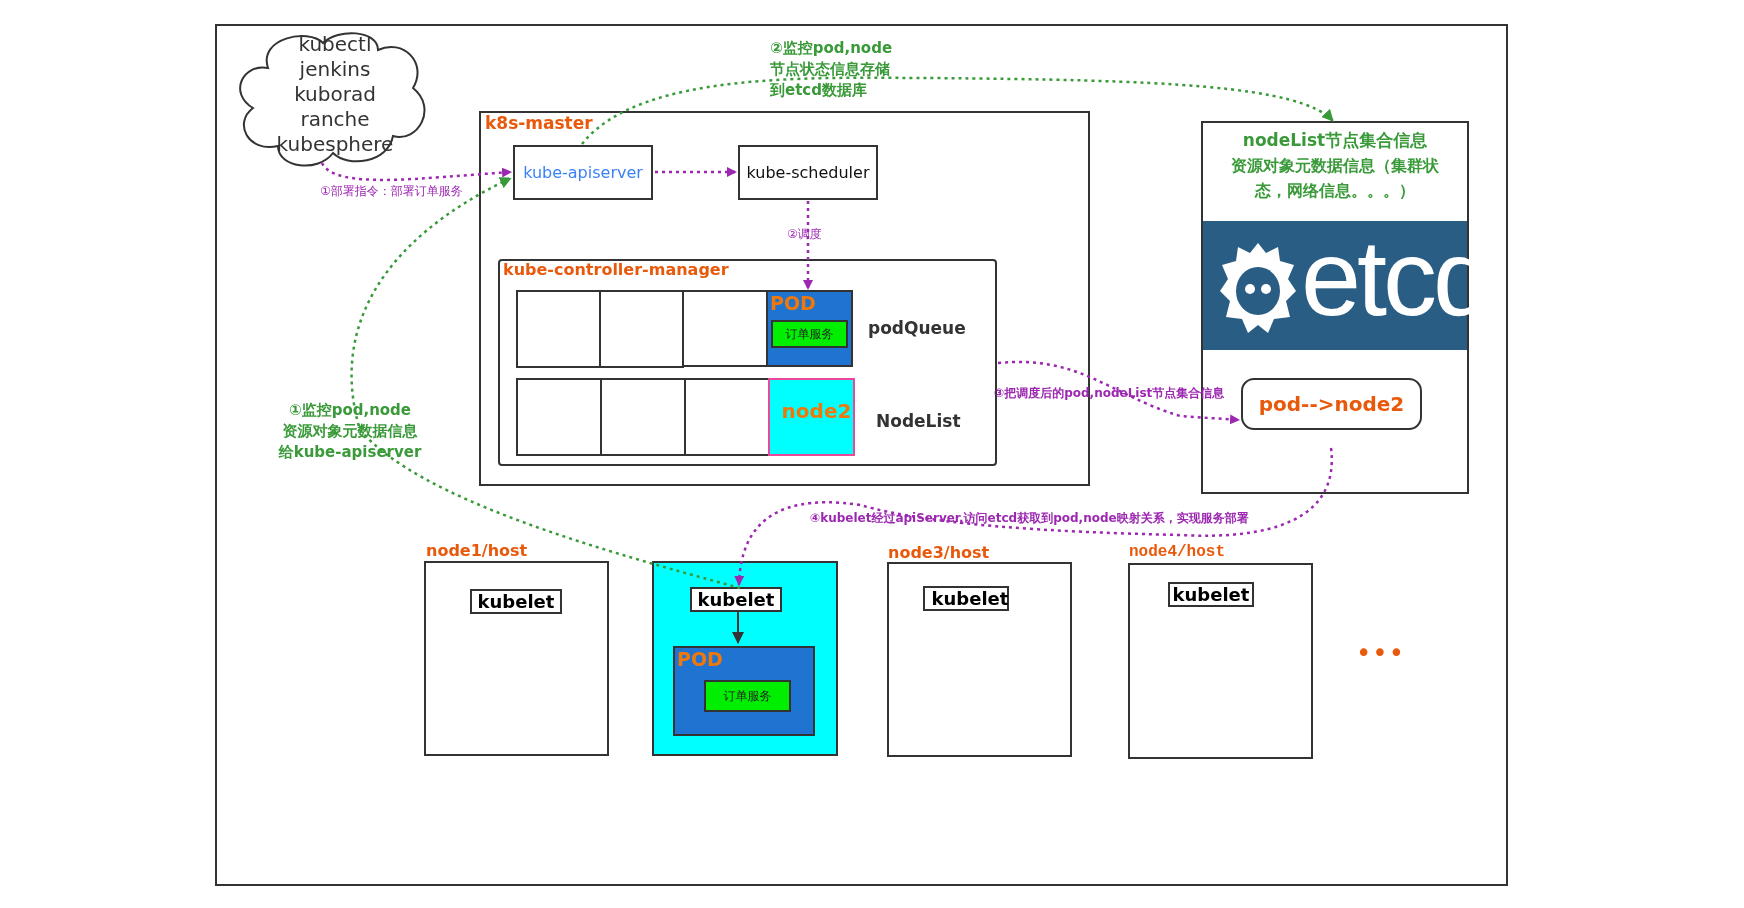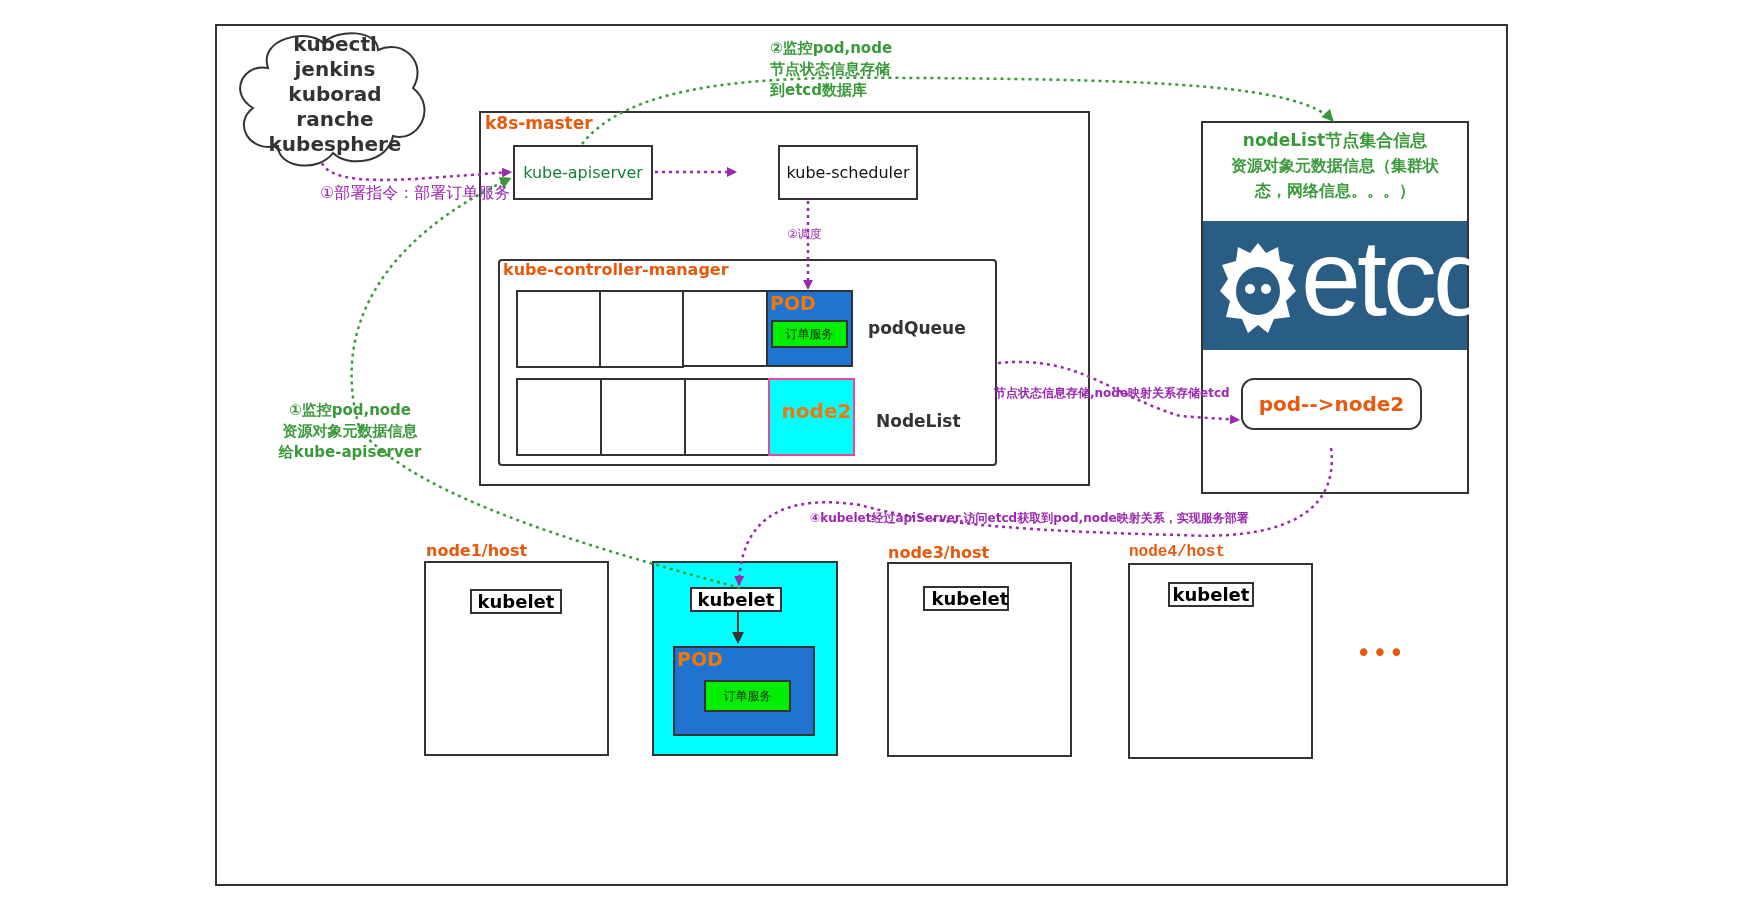--- a/index.html
+++ b/index.html
@@ -15,36 +15,36 @@
   .lbl { white-space:nowrap; }
 </style>
 </head>
 <body>
 
 <div class="abs" style="left:215px;top:24px;width:1293px;height:862px;border:2px solid #333;"></div>
 
 <svg class="abs" style="left:228px;top:28px;" width="210" height="145" viewBox="0 0 210 145">
   <path d="M40,40 C30,10 80,0 95,15 C110,0 150,2 150,22 C175,10 200,35 185,60 C210,80 190,115 165,108 C160,135 120,140 105,125 C90,145 50,140 50,118 C20,125 5,95 25,80 C0,65 15,35 40,40 Z" fill="#fff" stroke="#333" stroke-width="2"></path>
 </svg>
-<div class="abs" style="left:250px;top:32px;width:170px;text-align:center;font-weight:bold;font-size:20px;line-height:25px;color:#333;">
+<div class="abs" style="left:250px;top:32px;width:170px;text-align:center;font-weight:normal;font-size:20px;line-height:25px;color:#333;">
   <div>kubectl</div>
   <div>jenkins</div>
   <div>kuborad</div>
   <div>ranche</div>
   <div>kubesphere</div>
 </div>
 
 <div class="abs box" style="left:479px;top:111px;width:611px;height:375px;">
   <div class="abs orange" style="left:4px;top:0px;font-size:17px;">k8s-master</div>
 </div>
 
-<div class="abs box center" style="left:513px;top:145px;width:140px;height:55px;font-size:16px;color:#15803d;">
+<div class="abs box center" style="left:513px;top:145px;width:140px;height:55px;font-size:16px;color:#3b82f6;">
   <span>kube-apiserver</span>
 </div>
-<div class="abs box center" style="left:778px;top:145px;width:140px;height:55px;font-size:16px;color:#111;">
+<div class="abs box center" style="left:738px;top:145px;width:140px;height:55px;font-size:16px;color:#111;">
   <span>kube-scheduler</span>
 </div>
 
 <div class="abs" style="left:498px;top:259px;width:499px;height:207px;border:2px solid #333;border-radius:4px;background:#fff;">
   <div class="abs orange" style="left:3px;top:-1px;font-size:16px;">kube-controller-manager</div>
 </div>
 
 <div class="abs box" style="left:516px;top:290px;width:85px;height:78px;"></div>
 <div class="abs box" style="left:599px;top:290px;width:85px;height:78px;"></div>
 <div class="abs box" style="left:682px;top:290px;width:86px;height:77px;"></div>
@@ -77,33 +77,33 @@
       <circle cx="32" cy="48" r="5" fill="#fff"></circle>
       <circle cx="48" cy="48" r="5" fill="#fff"></circle>
     </svg>
     <div class="abs" style="left:98px;top:-8px;font-family:'Liberation Sans',sans-serif;font-size:108px;color:#fff;letter-spacing:-4px;line-height:130px;">etcd</div>
   </div>
 </div>
 <div class="abs box center" style="left:1241px;top:378px;width:181px;height:52px;border-radius:13px;">
   <span class="orange" style="font-size:20px;">pod--&gt;node2</span>
 </div>
 
-<div class="abs purple lbl" style="left:320px;top:183px;font-size:16px;">①部署指令：部署订单服务</div>
+<div class="abs purple lbl" style="left:320px;top:183px;font-size:12px;">①部署指令：部署订单服务</div>
 <div class="abs green" style="left:270px;top:400px;width:160px;text-align:center;font-size:15px;line-height:21px;">
   <div>①监控pod,node</div>
   <div>资源对象元数据信息</div>
   <div>给kube-apiserver</div>
 </div>
 <div class="abs green" style="left:770px;top:38px;width:170px;text-align:left;font-size:15px;line-height:21px;">
   <div>②监控pod,node</div>
   <div>节点状态信息存储</div>
   <div>到etcd数据库</div>
 </div>
 <div class="abs purple lbl" style="left:787px;top:226px;font-size:12px;">②调度</div>
-<div class="abs purple lbl" style="left:994px;top:385px;font-size:12px;font-weight:bold;">节点状态信息存储,node映射关系存储etcd</div>
+<div class="abs purple lbl" style="left:994px;top:385px;font-size:12px;font-weight:bold;">③把调度后的pod,nodeList节点集合信息</div>
 <div class="abs purple lbl" style="left:810px;top:510px;font-size:12px;font-weight:bold;">④kubelet经过apiServer,访问etcd获取到pod,node映射关系，实现服务部署</div>
 
 <div class="abs orange" style="left:426px;top:541px;font-size:16px;">node1/host</div>
 <div class="abs box" style="left:424px;top:561px;width:185px;height:195px;">
   <div class="abs box center" style="left:44px;top:26px;width:92px;height:25px;font-size:18px;font-weight:bold;">
     <span>kubelet</span>
   </div>
 </div>
 
 <div class="abs orange" style="left:652px;top:541px;font-size:16px;margin-top:35px;">node2/host</div>

